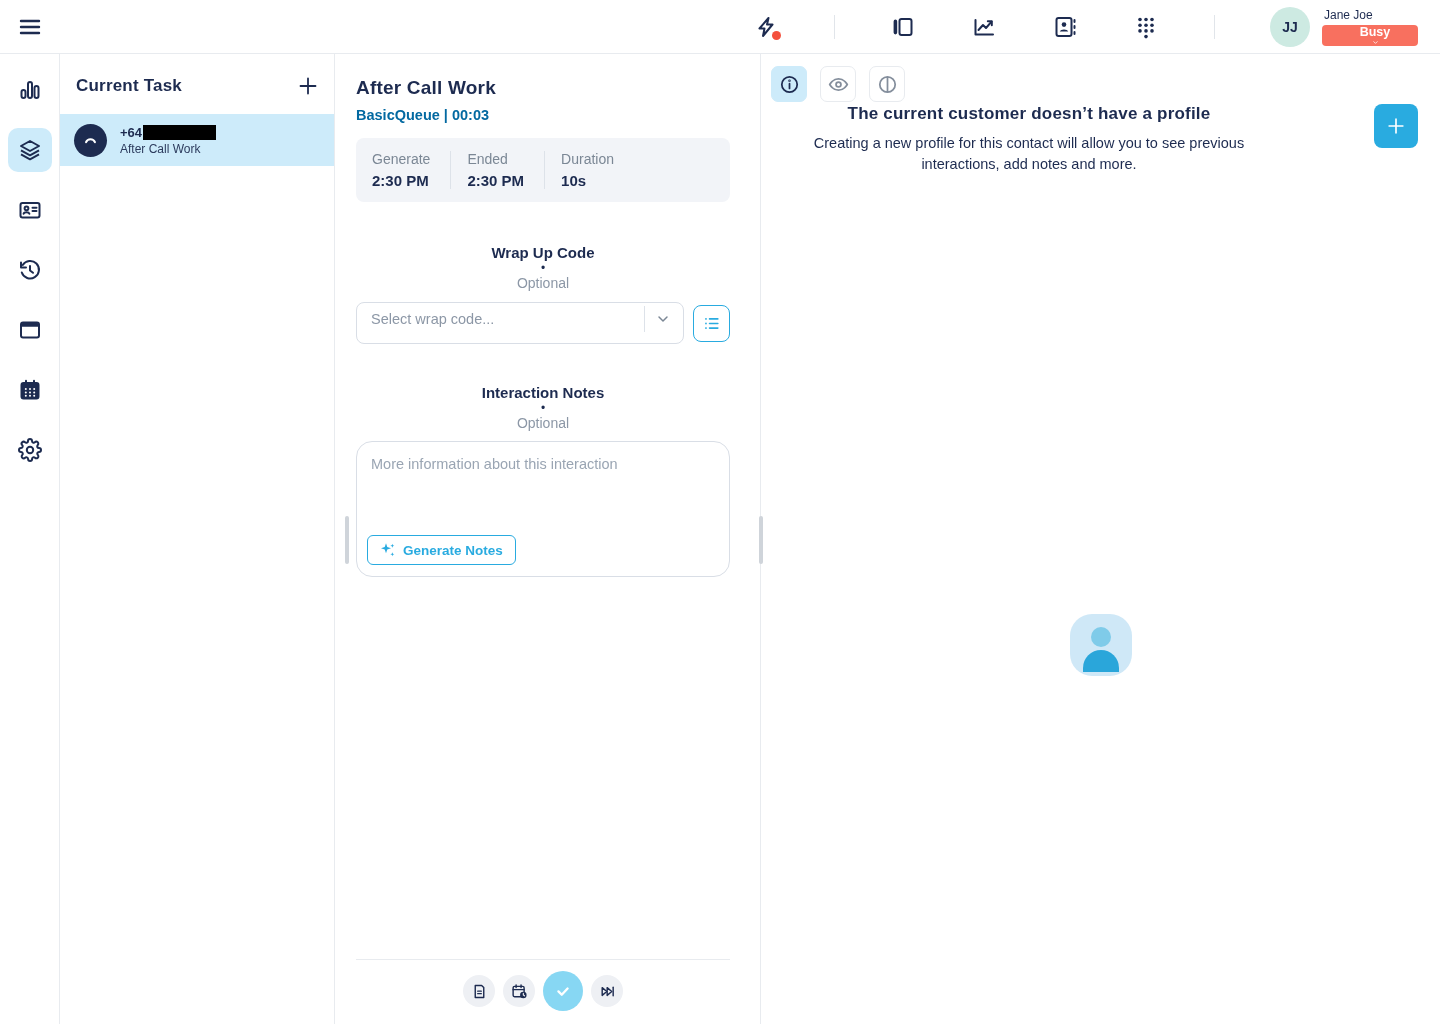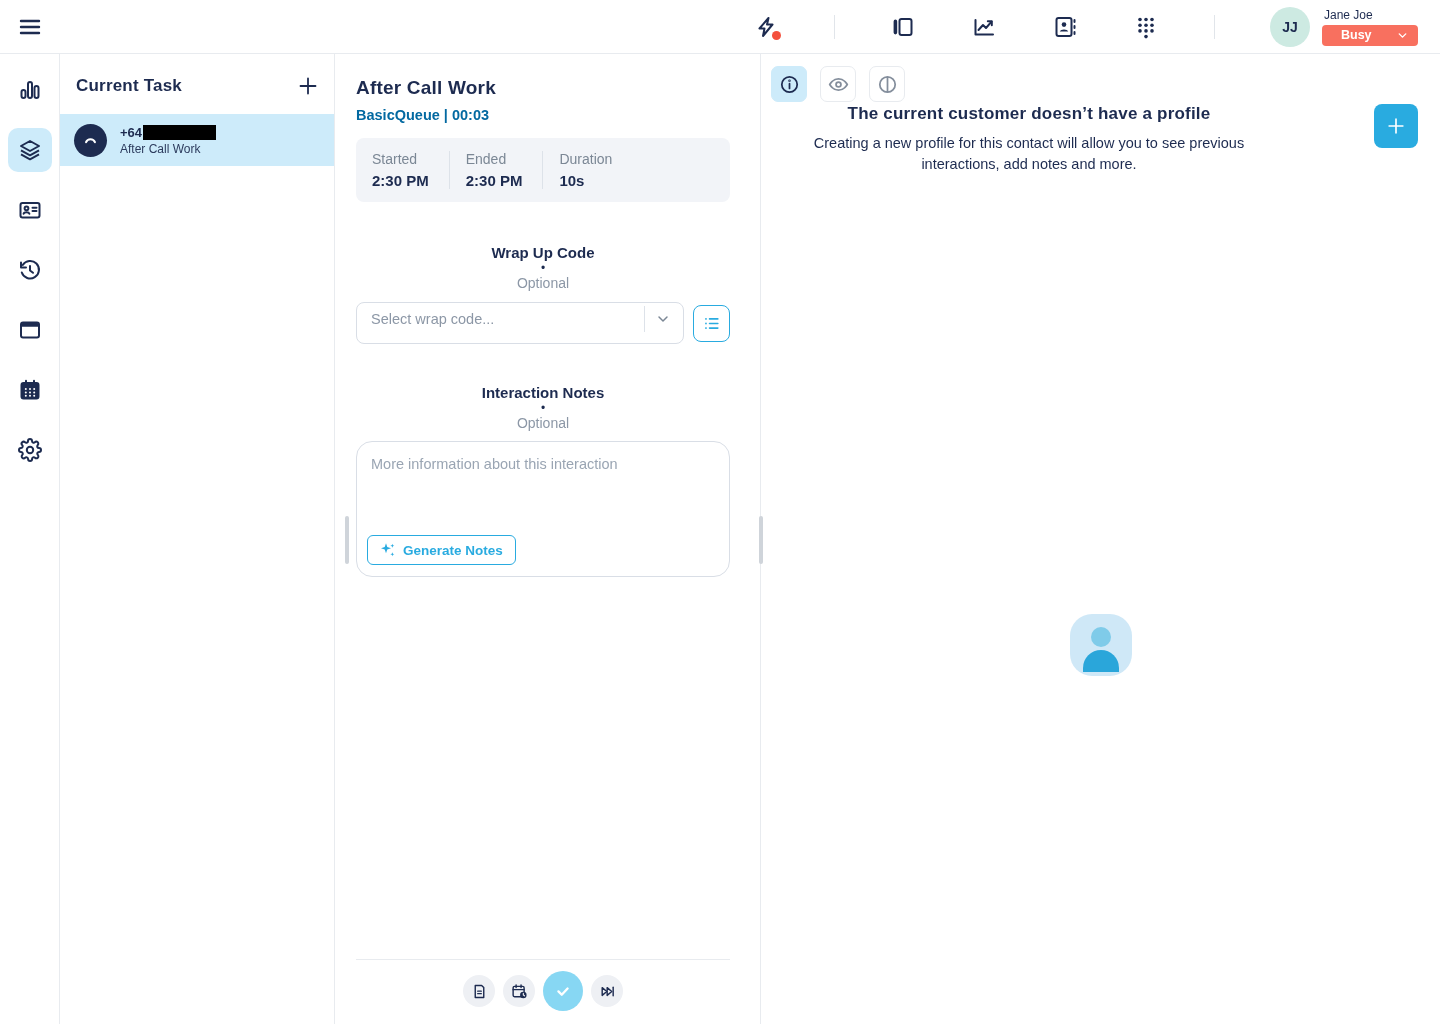--- a/index.html
+++ b/index.html
@@ -15,21 +15,21 @@
   .nav-icon { width:24px; height:24px; margin:0 11px; color:#1d2b50; cursor:pointer; position:relative; }
   .nav-divider { width:1px; height:24px; background:#e1e5ea; margin:0 10px; }
   .flash-dot { position:absolute; right:-3px; bottom:-1px; width:9px; height:9px; border-radius:50%; background:#f4503d; }
   .user-block { display:flex; align-items:flex-start; margin-left:10px; }
   .avatar-jj { width:40px; height:40px; border-radius:50%; background:#cdeae2; color:#1d2b50;
                font-weight:bold; font-size:14px; display:flex; align-items:center; justify-content:center; }
   .user-meta { margin-left:12px; display:flex; flex-direction:column; }
   .user-name { font-size:12px; color:#1d2b50; margin:1px 0 3px 2px; }
   .status-btn { width:96px; height:21px; background:#f8705f; border:none; border-radius:4px; color:#fff;
                 font-weight:bold; font-size:12.5px; display:flex; align-items:center; justify-content:space-between;
-                padding:0 9px 0 19px; cursor:pointer; font-family:inherit; }
+                padding:0 9px 0 19px; cursor:pointer; font-family:inherit;flex-direction:column; }
   .status-btn svg { width:13px; height:13px; }
 
   
   .rail { position:absolute; top:54px; left:0; bottom:0; width:60px; background:#fff; border-right:1px solid #e8ebef;
           display:flex; flex-direction:column; align-items:center; padding-top:14px; }
   .rail-item { width:44px; height:44px; border-radius:10px; display:flex; align-items:center; justify-content:center;
                color:#1d2b50; margin-bottom:16px; cursor:pointer; }
   .rail-item.active { background:#cdebfa; }
   .rail-item svg { width:24px; height:24px; }
 
@@ -281,21 +281,21 @@
   <div class="detail">
     <div class="detail-title">After Call Work</div>
     <div class="detail-sub">
       <span>BasicQueue</span>
       <span>|</span>
       <span>00:03</span>
     </div>
 
     <div class="summary-box">
       <div class="sum-col">
-        <div class="sum-label">Started</div>
+        <div class="sum-label">Generate</div>
         <div class="sum-value">2:30 PM</div>
       </div>
       <div class="sum-col">
         <div class="sum-label">Ended</div>
         <div class="sum-value">2:30 PM</div>
       </div>
       <div class="sum-col">
         <div class="sum-label">Duration</div>
         <div class="sum-value">10s</div>
       </div>

